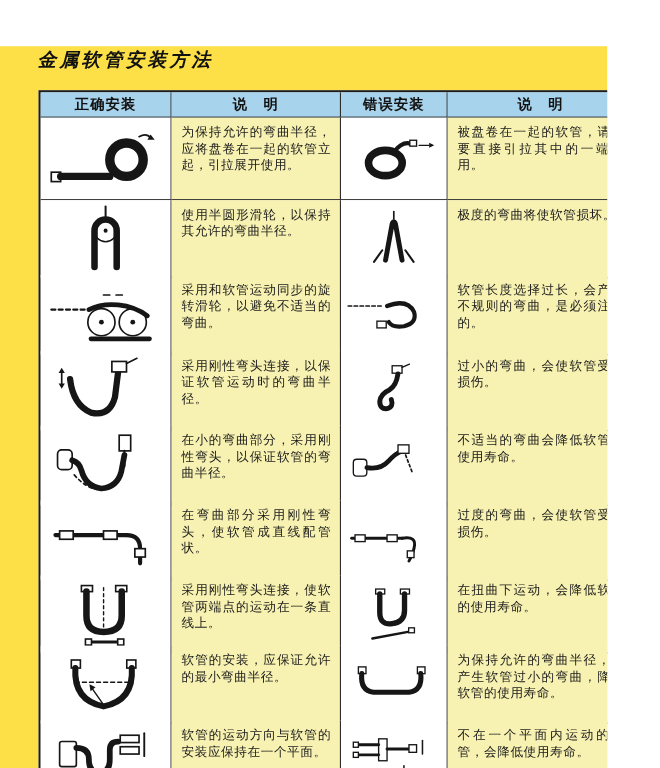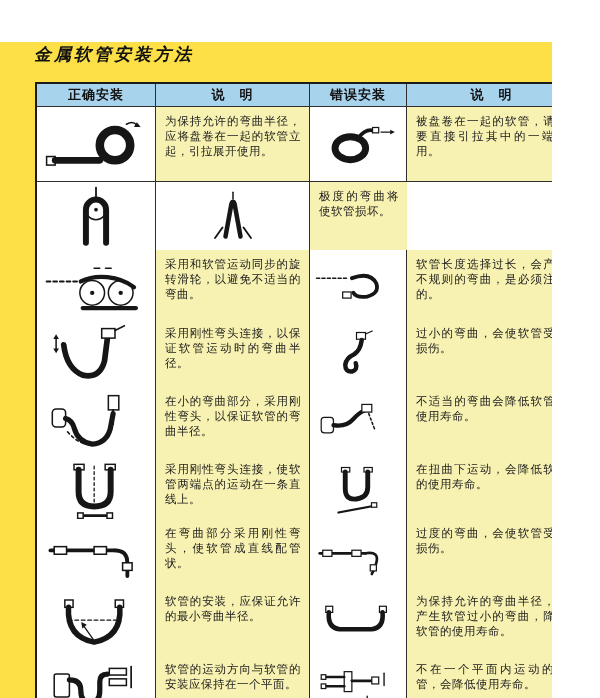--- a/index.html
+++ b/index.html
@@ -65,20 +65,21 @@
 
     <div class="trow r2">
       <div class="cell img">
         <svg viewBox="0 0 120 72" width="110">
           <path class="ln" d="M60 4 V15" stroke-width="2"></path>
           <circle class="fit" cx="60" cy="28" r="11"></circle>
           <circle class="dk" cx="60" cy="28" r="2"></circle>
           <path class="ln" d="M49 64 V28 A11 11 0 0 1 71 28 V64" stroke-width="6.5"></path>
         </svg>
       </div>
+      <div class="cell note">使用半圆形滑轮，以保持其允许的弯曲半径。</div>
       <div class="cell img">
         <svg viewBox="0 0 120 72" width="90">
           <path class="ln" d="M60 3 V12" stroke-width="2"></path>
           <path class="ln" d="M50 62 L58 18 Q60 13 62 18 L70 62" stroke-width="6"></path>
           <path class="ln" d="M46 50 L36 64" stroke-width="2.5"></path>
           <path class="ln" d="M74 50 L84 64" stroke-width="2.5"></path>
         </svg>
       </div>
       <div class="cell note">极度的弯曲将使软管损坏。</div>
     </div>
@@ -144,20 +145,43 @@
         <svg viewBox="0 0 120 72" width="92">
           <rect class="fit" x="12" y="28" width="16" height="20" rx="4"></rect>
           <path class="ln" d="M28 38 Q44 41 54 30 Q61 22 68 19" stroke-width="5.5"></path>
           <rect class="fit" x="65" y="11" width="13" height="10"></rect>
           <path class="ln" d="M74 23 L82 44" stroke-width="2" stroke-dasharray="3 3"></path>
         </svg>
       </div>
       <div class="cell note">不适当的弯曲会降低软管的使用寿命。</div>
     </div>
 
+    <div class="trow r7">
+      <div class="cell img">
+        <svg viewBox="0 0 120 72" width="114">
+          <path class="ln" d="M12 31 H80" stroke-width="4"></path>
+          <rect class="fit" x="16" y="27" width="13" height="8"></rect>
+          <rect class="fit" x="58" y="27" width="13" height="8"></rect>
+          <path class="ln" d="M80 31 Q93 31 93 44 V58" stroke-width="4"></path>
+          <rect class="fit" x="88" y="44" width="10" height="8"></rect>
+        </svg>
+      </div>
+      <div class="cell note">在弯曲部分采用刚性弯头，使软管成直线配管状。</div>
+      <div class="cell img">
+        <svg viewBox="0 0 120 72" width="92">
+          <path class="ln" d="M10 33 H70" stroke-width="3.5"></path>
+          <rect class="fit" x="14" y="29" width="12" height="8"></rect>
+          <rect class="fit" x="52" y="29" width="12" height="8"></rect>
+          <path class="ln" d="M70 33 Q88 30 84 45 Q82 54 78 60" stroke-width="3.5"></path>
+          <rect class="fit" x="76" y="48" width="8" height="8"></rect>
+        </svg>
+      </div>
+      <div class="cell note">过度的弯曲，会使软管受到损伤。</div>
+    </div>
+
     <div class="trow r6">
       <div class="cell img">
         <svg viewBox="0 0 120 72" width="110">
           <rect class="fit" x="36" y="8" width="11" height="6"></rect>
           <rect class="fit" x="70" y="8" width="11" height="6"></rect>
           <path class="ln" d="M41 14 V38 Q41 54 58 54 Q76 54 76 38 V14" stroke-width="6.5"></path>
           <path class="ln" d="M58 10 V56" stroke-width="1.4" stroke-dasharray="3 3"></path>
           <path class="ln" d="M44 64 H74" stroke-width="3"></path>
           <rect class="fit" x="40" y="61" width="6" height="6"></rect>
           <rect class="fit" x="72" y="61" width="6" height="6"></rect>
@@ -168,43 +192,20 @@
         <svg viewBox="0 0 120 72" width="90">
           <rect class="fit" x="38" y="6" width="11" height="6"></rect>
           <rect class="fit" x="68" y="6" width="11" height="6"></rect>
           <path class="ln" d="M43 12 V34 Q43 50 58 48 Q73 46 73 32 V12" stroke-width="6.5"></path>
           <path class="ln" d="M52 50 L64 44" stroke-width="1.6"></path>
           <path class="ln" d="M34 66 L82 57" stroke-width="3"></path>
           <rect class="fit" x="78" y="53" width="7" height="6"></rect>
         </svg>
       </div>
       <div class="cell note">在扭曲下运动，会降低软管的使用寿命。</div>
-    </div>
-
-    <div class="trow r7">
-      <div class="cell img">
-        <svg viewBox="0 0 120 72" width="114">
-          <path class="ln" d="M12 31 H80" stroke-width="4"></path>
-          <rect class="fit" x="16" y="27" width="13" height="8"></rect>
-          <rect class="fit" x="58" y="27" width="13" height="8"></rect>
-          <path class="ln" d="M80 31 Q93 31 93 44 V58" stroke-width="4"></path>
-          <rect class="fit" x="88" y="44" width="10" height="8"></rect>
-        </svg>
-      </div>
-      <div class="cell note">在弯曲部分采用刚性弯头，使软管成直线配管状。</div>
-      <div class="cell img">
-        <svg viewBox="0 0 120 72" width="92">
-          <path class="ln" d="M10 33 H70" stroke-width="3.5"></path>
-          <rect class="fit" x="14" y="29" width="12" height="8"></rect>
-          <rect class="fit" x="52" y="29" width="12" height="8"></rect>
-          <path class="ln" d="M70 33 Q88 30 84 45 Q82 54 78 60" stroke-width="3.5"></path>
-          <rect class="fit" x="76" y="48" width="8" height="8"></rect>
-        </svg>
-      </div>
-      <div class="cell note">过度的弯曲，会使软管受到损伤。</div>
     </div>
 
     <div class="trow r8">
       <div class="cell img">
         <svg viewBox="0 0 120 72" width="110">
           <rect class="fit" x="26" y="12" width="9" height="8"></rect>
           <rect class="fit" x="81" y="12" width="9" height="8"></rect>
           <path class="ln" d="M30 20 Q28 52 58 58 Q88 52 86 20" stroke-width="6"></path>
           <path class="ln" d="M30 34 H86" stroke-width="1.4" stroke-dasharray="4 3"></path>
           <path class="ln" d="M57 55 L45 38" stroke-width="1.4"></path>

